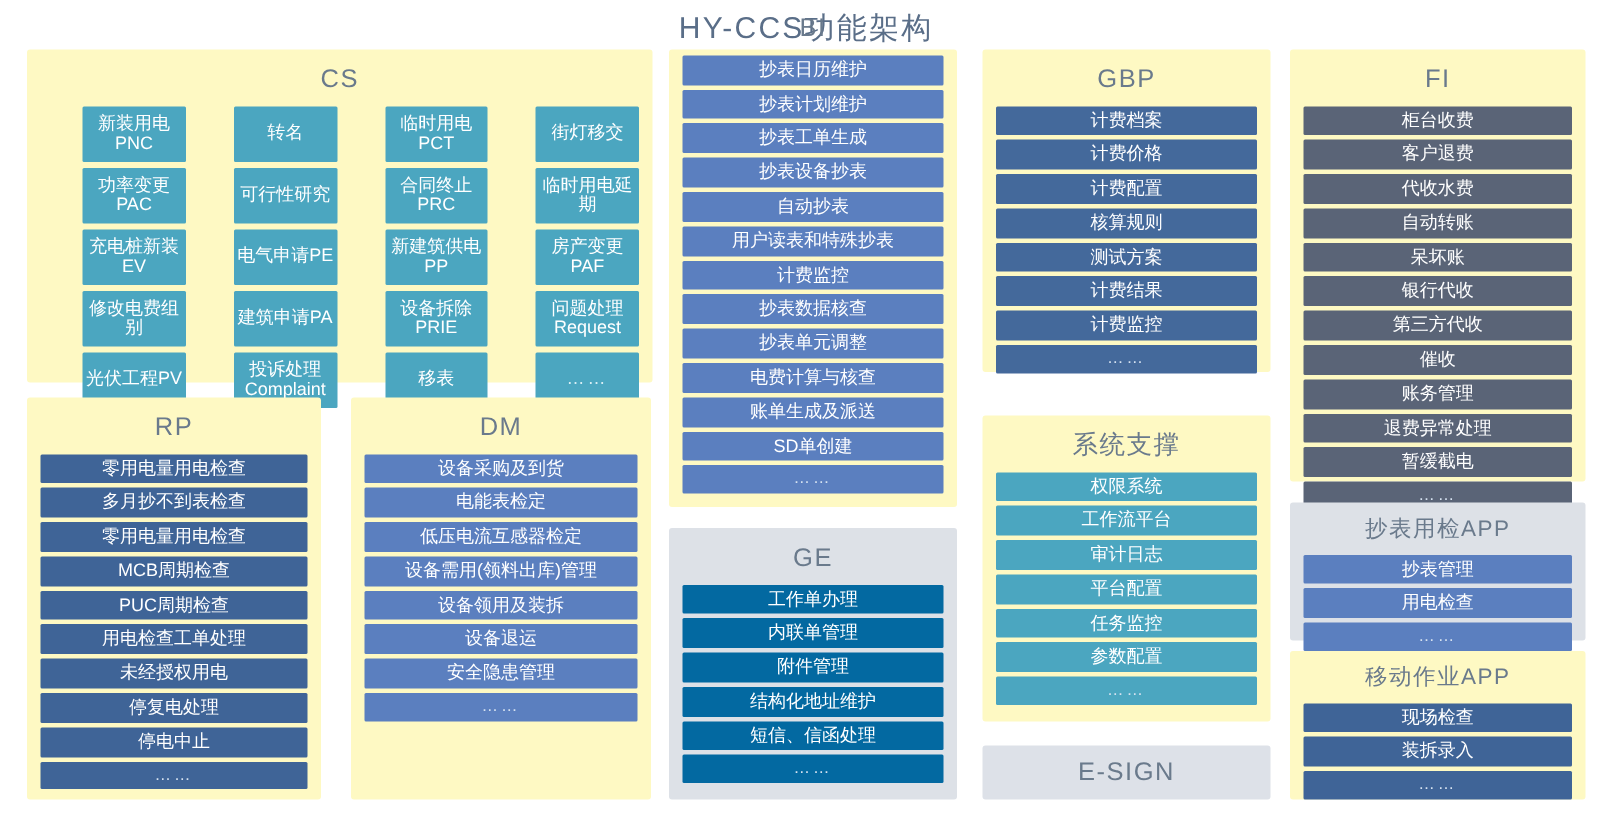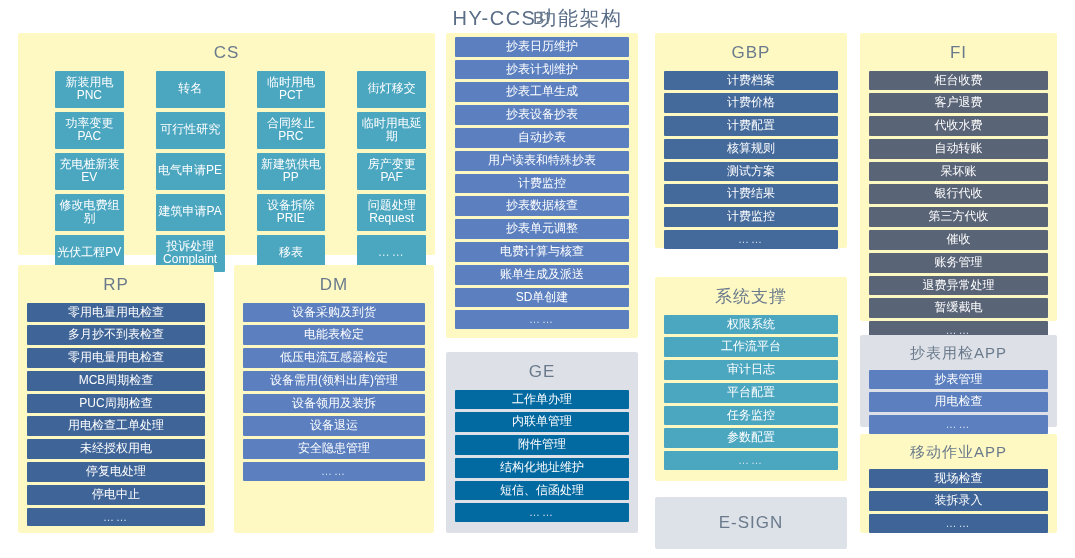--- a/index.html
+++ b/index.html
@@ -242,21 +242,21 @@
         <div class="item c-teal">权限系统</div>
         <div class="item c-teal">工作流平台</div>
         <div class="item c-teal">审计日志</div>
         <div class="item c-teal">平台配置</div>
         <div class="item c-teal">任务监控</div>
         <div class="item c-teal">参数配置</div>
         <div class="item c-teal dots">……</div>
       </div>
   </div>
 
-  <div class="solo-box" style="left:655px; top:497px; width:192px; height:52px;">
+  <div class="solo-box" style="left:655px; top:497px; width:192px; height:36px;">
     <span>E-SIGN</span>
   </div>
 
   <div class="panel bg-gray" style="left:860px; top:335px; width:197px; height:92px;">
     <div class="panel-title sm">抄表用检APP</div>
     <div class="items" id="meterapp-items">
         <div class="item c-blue">抄表管理</div>
         <div class="item c-blue">用电检查</div>
         <div class="item c-blue dots">……</div>
       </div>

